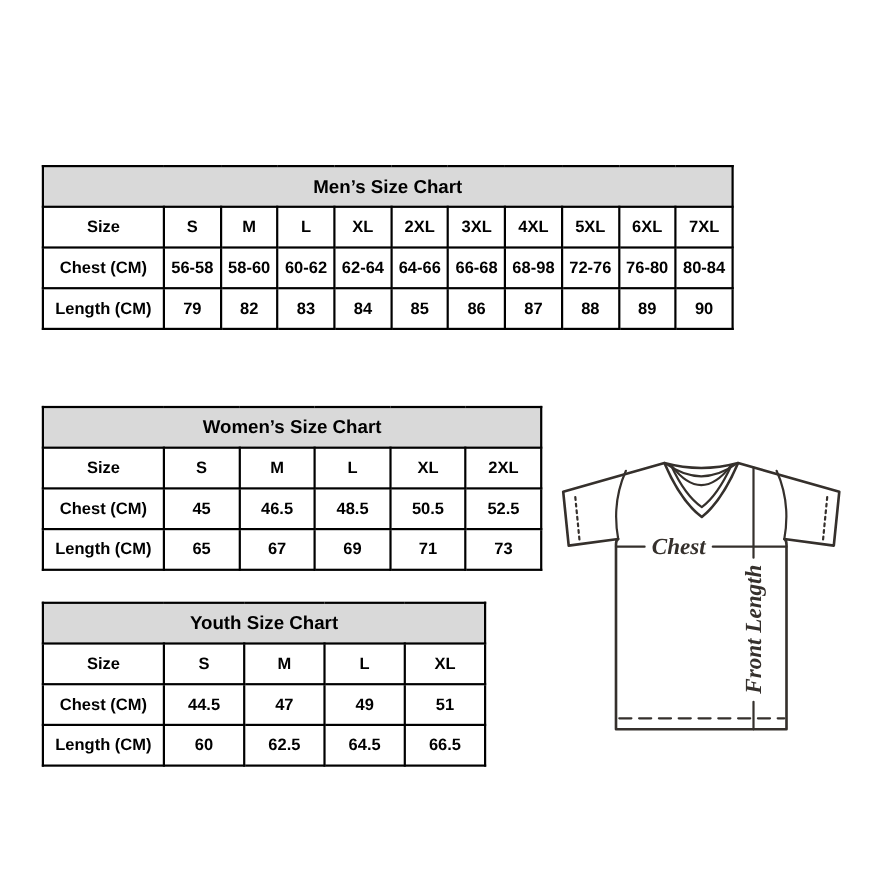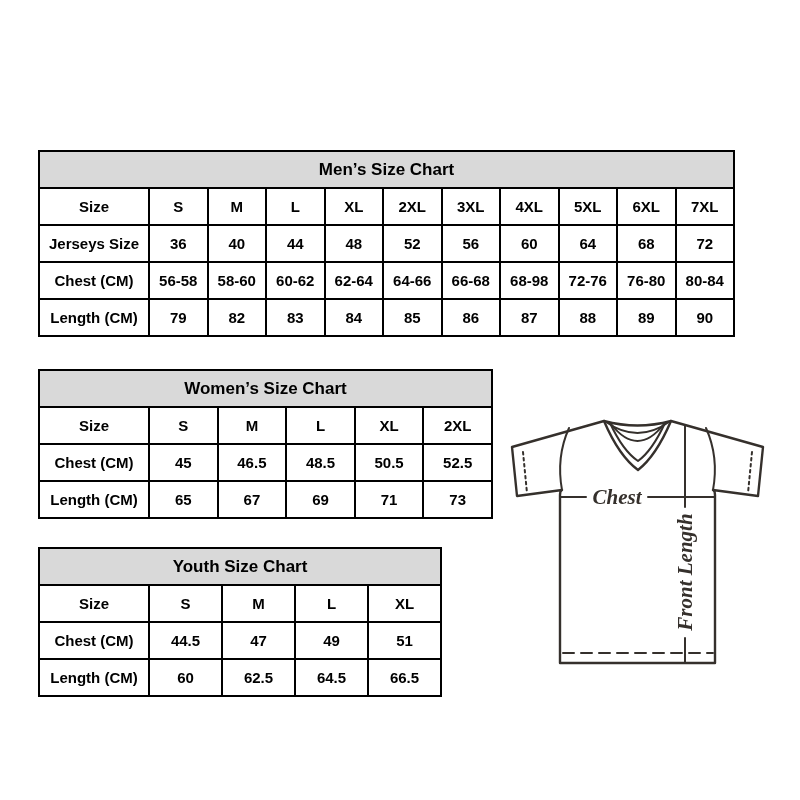--- a/index.html
+++ b/index.html
@@ -27,21 +27,21 @@
     border:2px solid var(--border);
     height:37px;padding:0;
     text-align:center;vertical-align:middle;
     font-weight:bold;font-size:15px;color:var(--text);
   }
   table.size-table th{
     background:var(--header-bg);
     font-size:17px;
   }
   col.label-col{width:110px;}
-  .t-mens  {left:38px;top:150px;width:697px;}
+  .t-mens  {left:38px;top:150px;width:629px;}
   .t-womens{left:38px;top:369px;width:455px;}
   .t-youth {left:38px;top:547px;width:404px;}
   .jersey{position:absolute;left:495px;top:395px;width:300px;height:300px;}
   .jersey svg{display:block;width:100%;height:100%;}
   .j-stroke{fill:none;stroke:var(--jersey);stroke-width:2.4;stroke-linejoin:round;stroke-linecap:round;}
   .j-thin{fill:none;stroke:var(--jersey);stroke-width:2;stroke-linejoin:round;stroke-linecap:round;}
   .j-dash-small{stroke-dasharray:2.5 3.5;}
   .j-dash-long{stroke-dasharray:11 7;}
   .j-label{
     fill:var(--jersey);
@@ -82,33 +82,20 @@
           <td>L</td>
           <td>XL</td>
           <td>2XL</td>
           <td>3XL</td>
           <td>4XL</td>
           <td>5XL</td>
           <td>6XL</td>
           <td>7XL</td>
         </tr>
         <tr>
-          <td>Jerseys Size</td>
-          <td>36</td>
-          <td>40</td>
-          <td>44</td>
-          <td>48</td>
-          <td>52</td>
-          <td>56</td>
-          <td>60</td>
-          <td>64</td>
-          <td>68</td>
-          <td>72</td>
-        </tr>
-        <tr>
           <td>Chest (CM)</td>
           <td>56-58</td>
           <td>58-60</td>
           <td>60-62</td>
           <td>62-64</td>
           <td>64-66</td>
           <td>66-68</td>
           <td>68-98</td>
           <td>72-76</td>
           <td>76-80</td>

